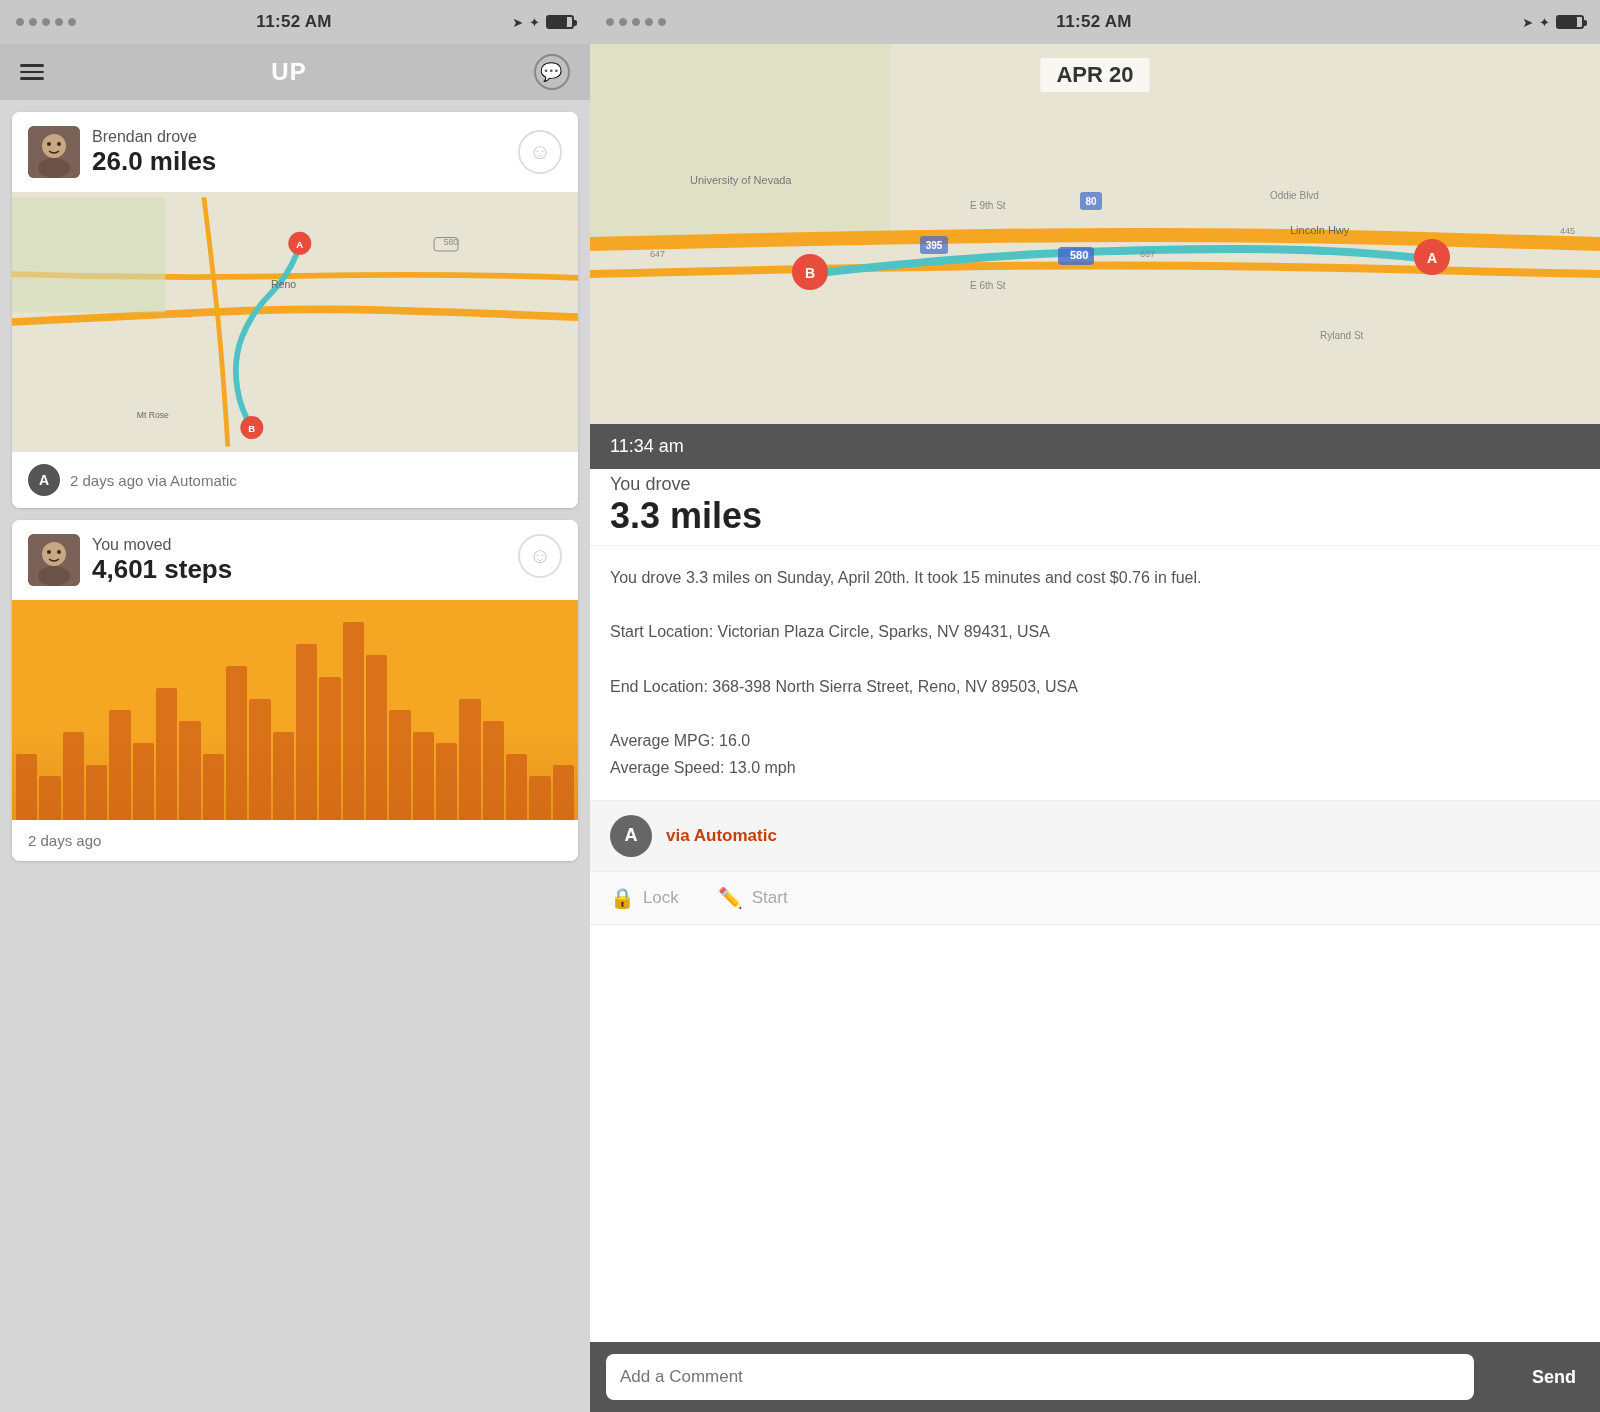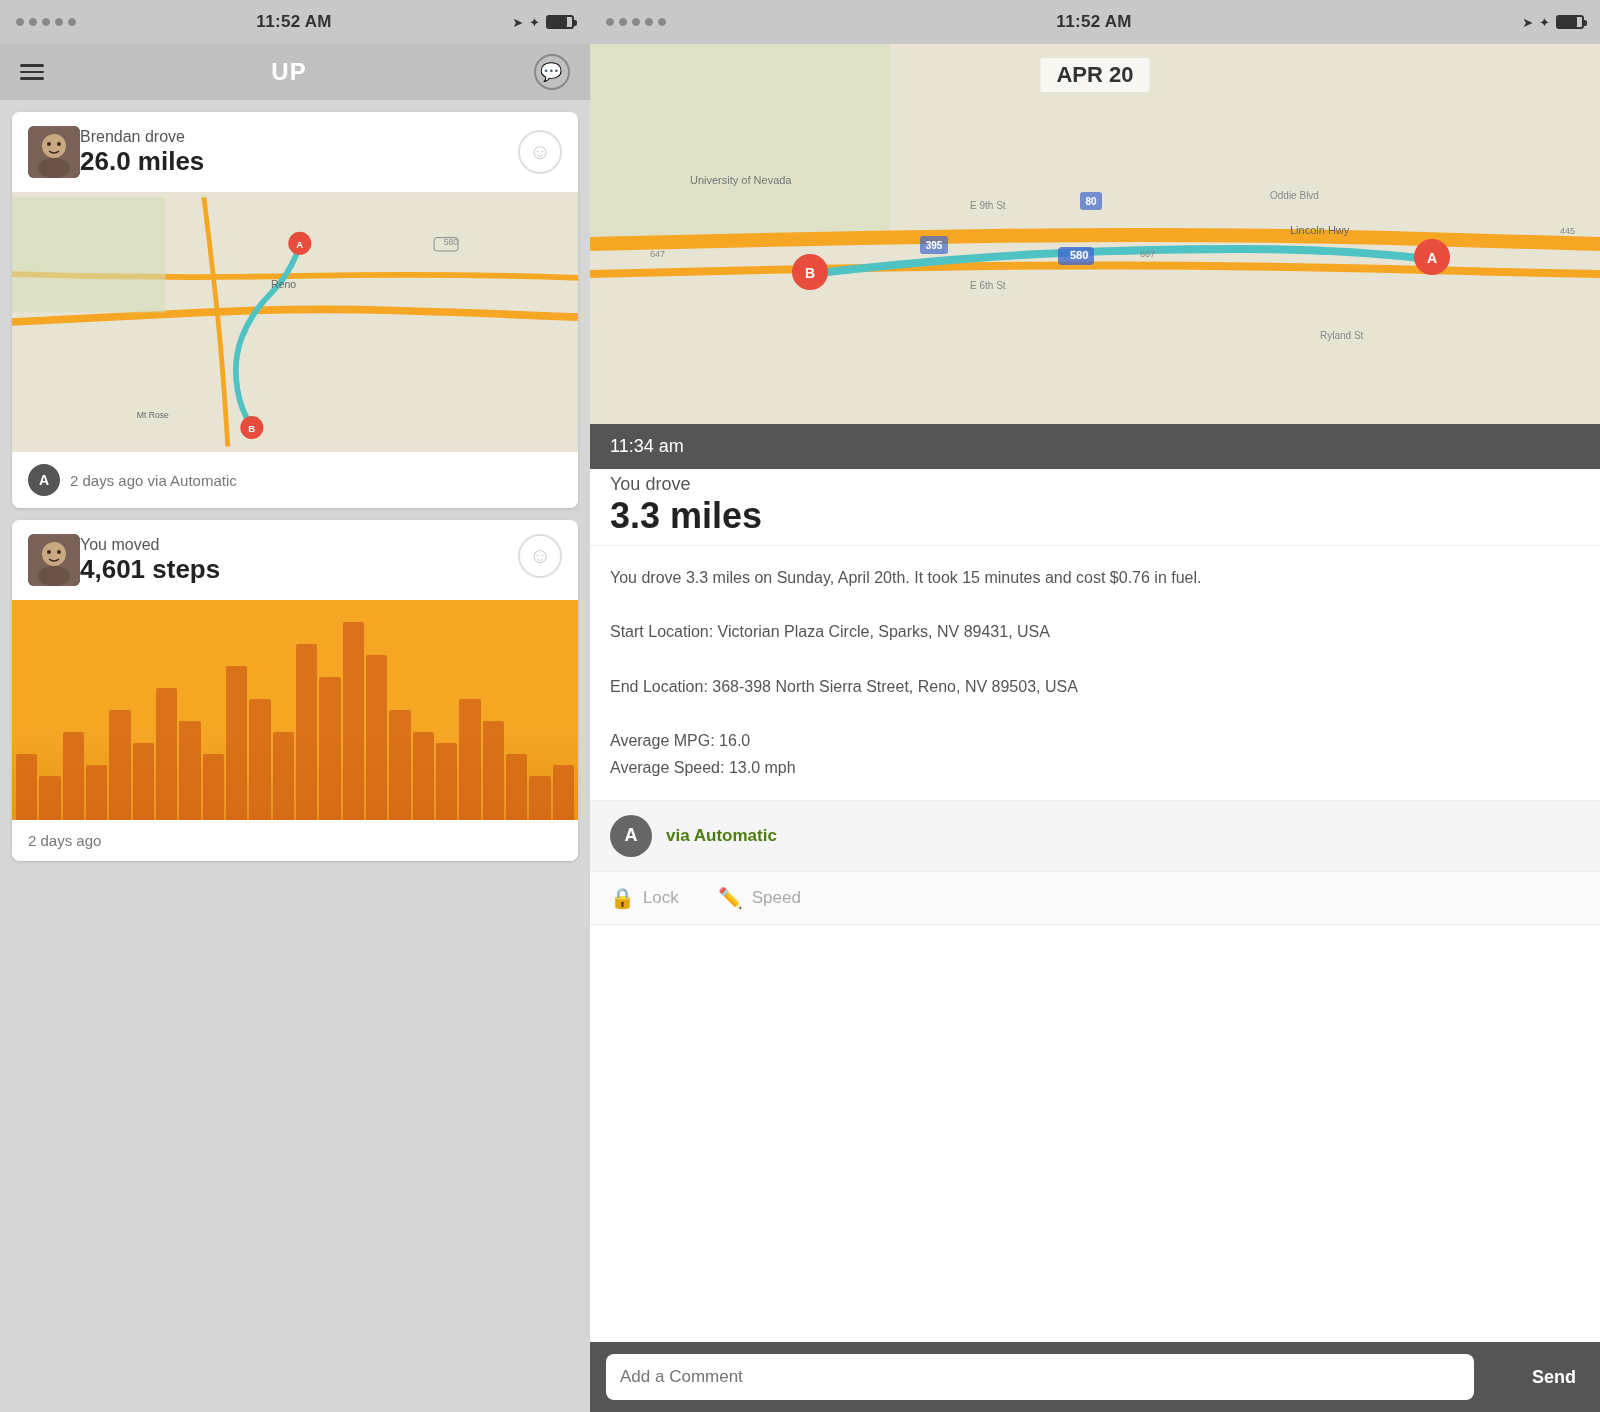--- a/index.html
+++ b/index.html
@@ -92,21 +92,21 @@
       box-shadow: 0 1px 3px rgba(0,0,0,0.15);
     }
 
     .card-header {
       display: flex;
       align-items: center;
       justify-content: space-between;
       padding: 14px 16px;
       background: #fff;
     }
-    .card-header-left { display: flex; align-items: center; }
+    .card-header-left { display: flex; align-items: center; gap: 12px; }
     .avatar {
       width: 52px; height: 52px; border-radius: 6px;
       background: #888; overflow: hidden; flex-shrink: 0;
     }
     .avatar-img {
       width: 100%; height: 100%;
       background: linear-gradient(135deg, #7a6a5a 0%, #5a4a3a 100%);
       display: flex; align-items: center; justify-content: center;
       color: #fff; font-size: 20px;
     }
@@ -237,21 +237,21 @@
       gap: 14px;
       padding: 14px 20px;
       background: #f5f5f5;
       border-bottom: 1px solid #eee;
     }
     .via-badge {
       width: 42px; height: 42px; border-radius: 50%; background: #666;
       display: flex; align-items: center; justify-content: center;
       color: #fff; font-size: 18px; font-weight: 700;
     }
-    .via-text { font-size: 17px; font-weight: 600; color: #4d7c0f; }
+    .via-text { font-size: 17px; font-weight: 600; color: #c2410c; }
 
     .detail-actions {
       display: flex;
       align-items: center;
       padding: 14px 20px;
       gap: 40px;
       border-bottom: 1px solid #eee;
       background: #fafafa;
     }
     .action-btn {
@@ -532,21 +532,21 @@
       <span class="via-text">via Automatic</span>
     </div>
 
     <div class="detail-actions">
       <div class="action-btn">
         <span class="action-icon">🔒</span>
         <span>Lock</span>
       </div>
       <div class="action-btn">
         <span class="action-icon">✏️</span>
-        <span>Speed</span>
+        <span>Start</span>
       </div>
     </div>
 
   </div>
 
   <div class="comment-bar">
     <input class="comment-input" type="text" placeholder="Add a Comment" style="">
     <button class="send-btn">Send</button>
   </div>
 

